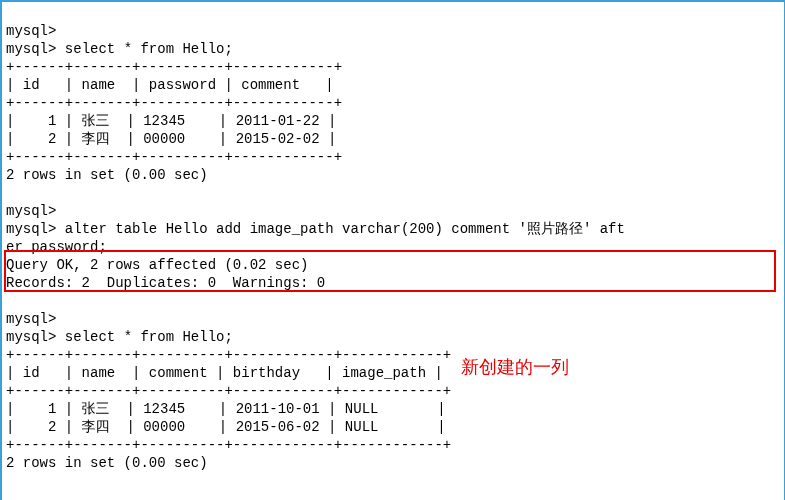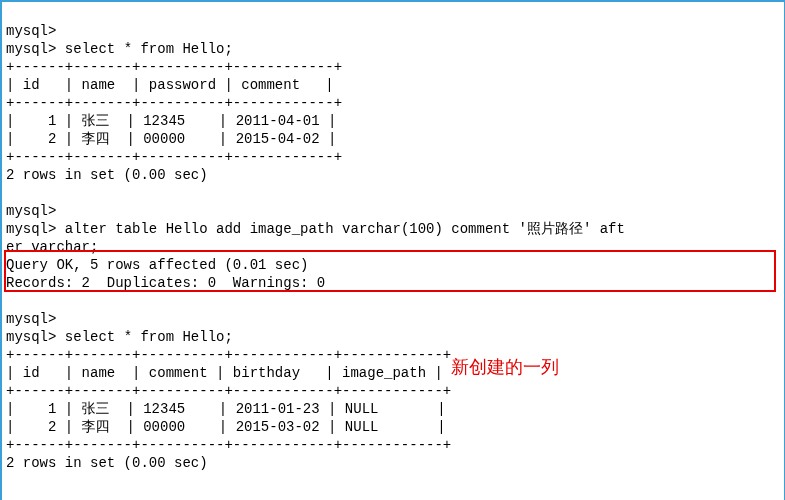--- a/index.html
+++ b/index.html
@@ -32,50 +32,50 @@
     top: 248px;
     width: 768px;
     height: 38px;
     pointer-events: none;
   }
   .red-label {
     position: absolute;
     color: #e60000;
     font-family: "Microsoft YaHei","SimSun",sans-serif;
     font-size: 18px;
-    left: 449px;
+    left: 459px;
     top: 356px;
   }
 </style>
 </head>
 <body>
 
 <div class="terminal">
 <span class="line"><span>mysql&gt;</span></span>
 <span class="line"><span>mysql&gt;</span> <span>select * from Hello;</span></span>
 <span class="line">+------+-------+----------+------------+</span>
 <span class="line">| id   | name  | password | comment   |</span>
 <span class="line">+------+-------+----------+------------+</span>
-<span class="line">|    1 | 张三  | 12345    | 2011-04-01 |</span>
-<span class="line">|    2 | 李四  | 00000    | 2015-04-02 |</span>
+<span class="line">|    1 | 张三  | 12345    | 2011-01-22 |</span>
+<span class="line">|    2 | 李四  | 00000    | 2015-02-02 |</span>
 <span class="line">+------+-------+----------+------------+</span>
 <span class="line">2 rows in set (0.00 sec)</span>
 <span class="line"> </span>
 <span class="line"><span>mysql&gt;</span></span>
-<span class="line"><span>mysql&gt;</span> <span>alter table Hello add image_path varchar(100) comment '照片路径' aft</span></span>
-<span class="line">er varchar;</span>
-<span class="line">Query OK, 5 rows affected (0.01 sec)</span>
+<span class="line"><span>mysql&gt;</span> <span>alter table Hello add image_path varchar(200) comment '照片路径' aft</span></span>
+<span class="line">er password;</span>
+<span class="line">Query OK, 2 rows affected (0.02 sec)</span>
 <span class="line">Records: 2  Duplicates: 0  Warnings: 0</span>
 <span class="line"> </span>
 <span class="line"><span>mysql&gt;</span></span>
 <span class="line"><span>mysql&gt;</span> <span>select * from Hello;</span></span>
 <span class="line">+------+-------+----------+------------+------------+</span>
 <span class="line">| id   | name  | comment | birthday   | image_path |</span>
 <span class="line">+------+-------+----------+------------+------------+</span>
-<span class="line">|    1 | 张三  | 12345    | 2011-01-23 | NULL       |</span>
-<span class="line">|    2 | 李四  | 00000    | 2015-03-02 | NULL       |</span>
+<span class="line">|    1 | 张三  | 12345    | 2011-10-01 | NULL       |</span>
+<span class="line">|    2 | 李四  | 00000    | 2015-06-02 | NULL       |</span>
 <span class="line">+------+-------+----------+------------+------------+</span>
 <span class="line">2 rows in set (0.00 sec)</span>
 
 <div class="highlight-box"></div>
 <div class="red-label">新创建的一列</div>
 
 </div>
 
 </body></html>

